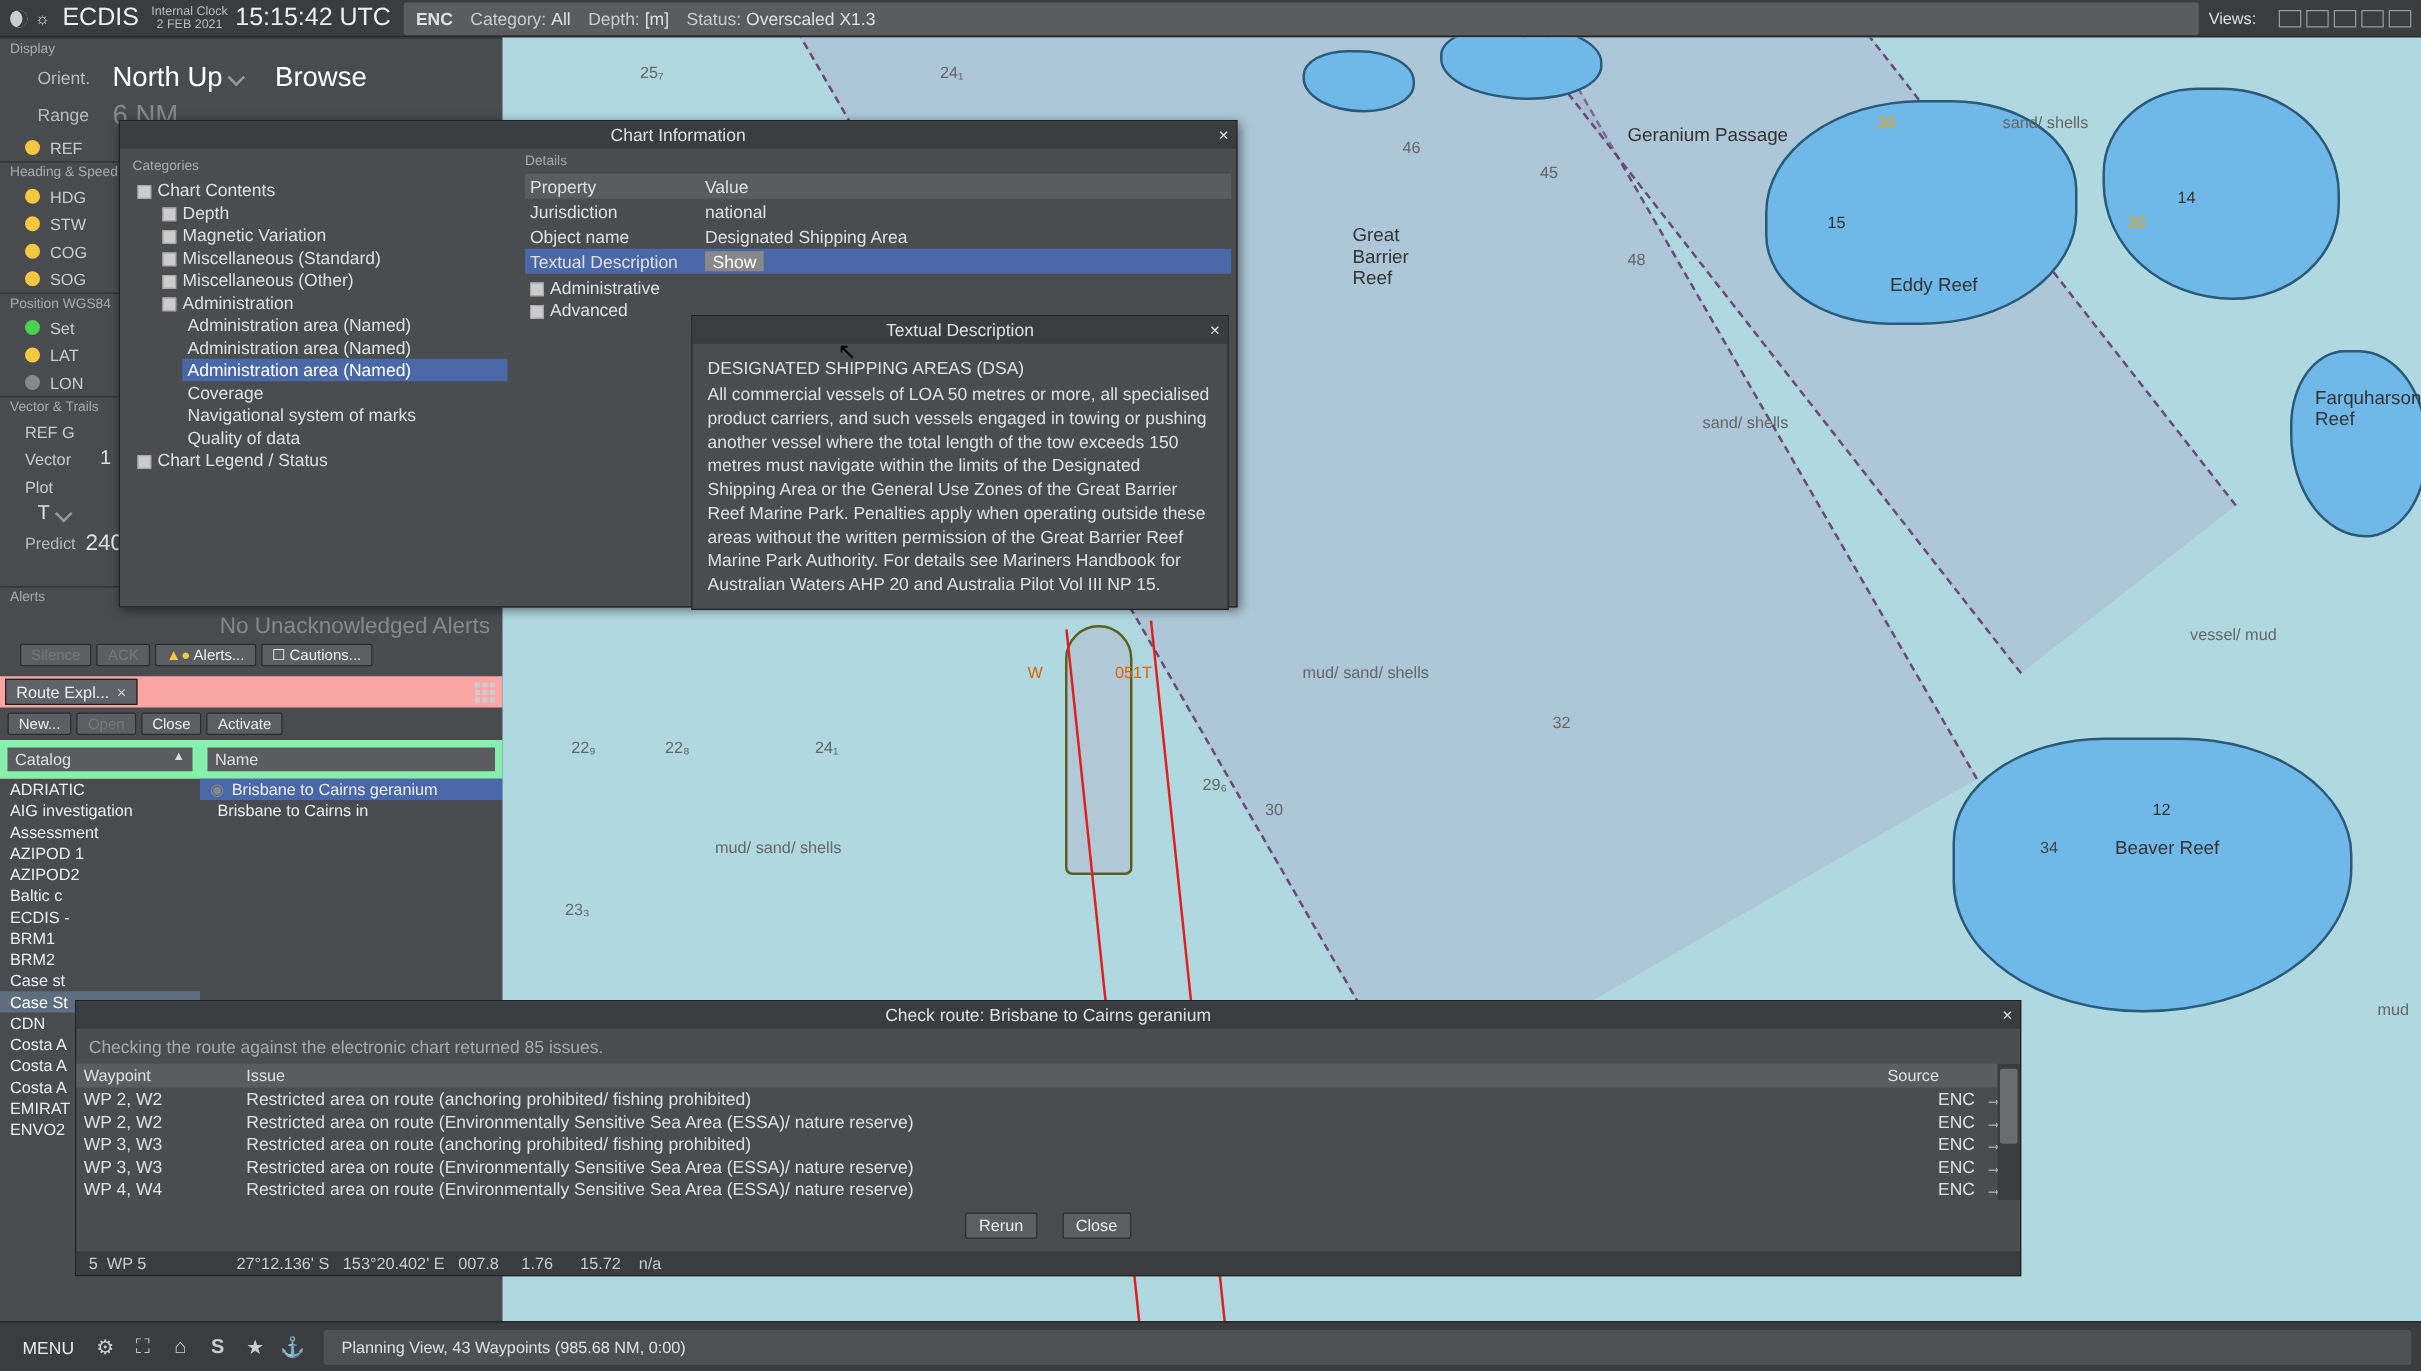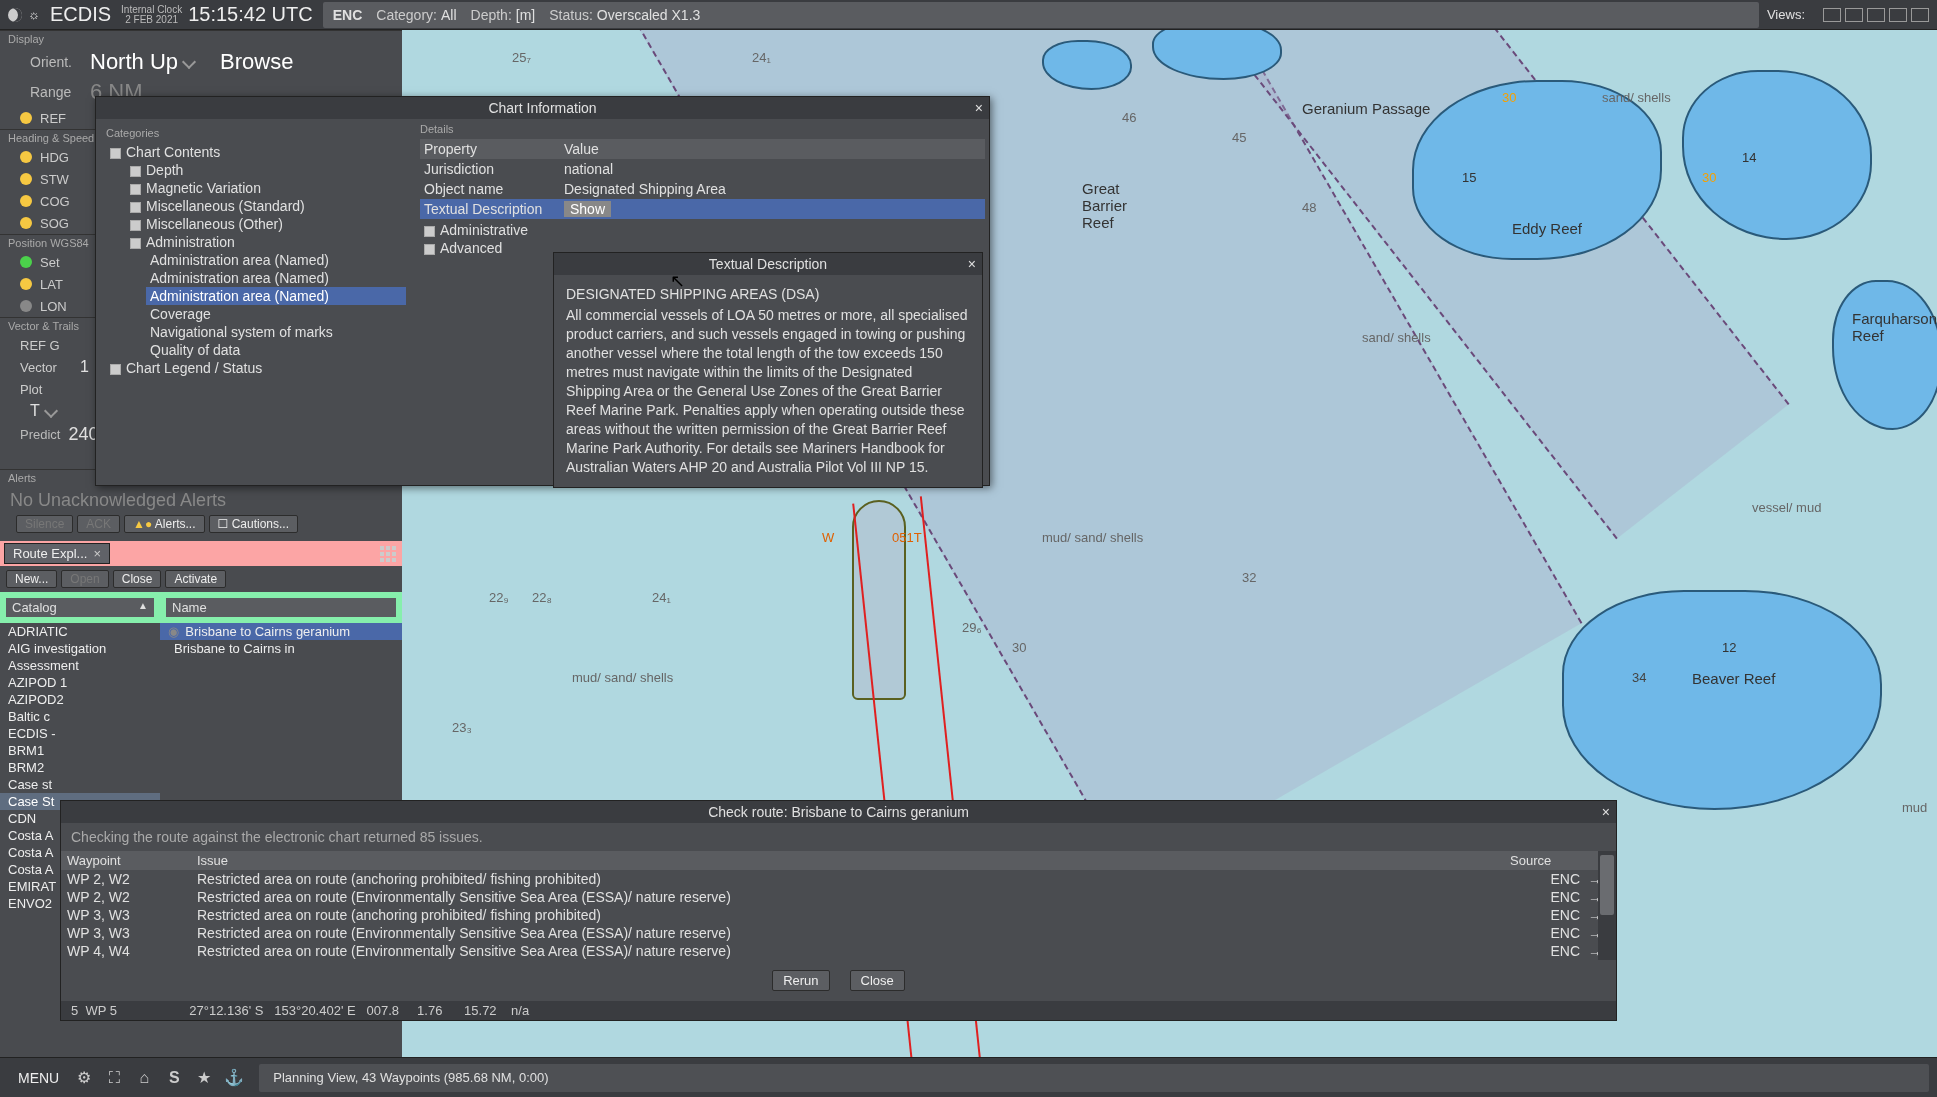--- a/index.html
+++ b/index.html
@@ -25,21 +25,21 @@
 .led { width:12px;height:12px;border-radius:50%;display:inline-block;margin-right:8px;}
 .led.y{background:#f6c842;}
 .led.g{background:#4bd14b;}
 .led.o{background:#888;}
 .navrow .lbl{color:#ccc;width:50px;font-size:13px;}
 .fusionbox { margin-left:220px; margin-top:-50px;}
 .fusionrow{display:flex;align-items:center;padding:2px 0;}
 .fusionrow .fl{font-size:13px;color:#bbb;width:64px;text-align:right;margin-right:6px;}
 .fusionrow .fv{font-size:17px;color:#fff;}
 .alertbox{padding:4px 10px;}
-.noalert{font-size:18px;color:#888;text-align:left;}
+.noalert{font-size:18px;color:#888;text-align:right;}
 .btn{background:#5c5e62;border:1px solid #2c2c2c;color:#eee;padding:2px 10px;font-size:13px;cursor:pointer;border-radius:2px;}
 .btn.sm{padding:1px 8px;font-size:12px;}
 .btn.dis{color:#777;}
 .rowbtns{display:flex;gap:4px;padding:4px 6px;}
 .tabbar{display:flex;align-items:center;background:#fca5a5;padding:2px 4px;}
 .tab{background:#606268;border:1px solid #222;padding:2px 8px;font-size:13px;color:#eee;}
 .tab .x{margin-left:6px;color:#ccc;}
 .gridicon{margin-left:auto;width:20px;height:20px;display:grid;grid-template-columns:repeat(3,4px);gap:2px;place-content:center;}
 .gridicon i{width:4px;height:4px;background:#ccc;}
 .catalog { display:flex; background:#494b4f; }
@@ -301,21 +301,21 @@
 
   <div class="txt" style="left:640px;top:500px;">mud/ sand/ shells</div>
   <div class="txt" style="left:170px;top:640px;">mud/ sand/ shells</div>
   <div class="txt" style="left:1200px;top:60px;">sand/ shells</div>
   <div class="txt" style="left:960px;top:300px;">sand/ shells</div>
   <div class="txt" style="left:1350px;top:470px;">vessel/ mud</div>
   <div class="txt" style="left:1500px;top:770px;">mud</div>
 
   <div class="txt" style="left:110px;top:20px;">25₇</div>
   <div class="txt" style="left:350px;top:20px;">24₁</div>
-  <div class="txt" style="left:55px;top:560px;margin-left:32px;">22₉</div>
+  <div class="txt" style="left:55px;top:560px;">22₉</div>
   <div class="txt" style="left:130px;top:560px;">22₈</div>
   <div class="txt" style="left:250px;top:560px;">24₁</div>
   <div class="txt" style="left:50px;top:690px;">23₃</div>
   <div class="txt" style="left:560px;top:590px;">29₆</div>
   <div class="txt" style="left:610px;top:610px;">30</div>
   <div class="txt" style="left:840px;top:540px;">32</div>
   <div class="txt" style="left:720px;top:80px;">46</div>
   <div class="txt" style="left:830px;top:100px;">45</div>
   <div class="txt" style="left:900px;top:170px;">48</div>
   <div class="txt" style="left:1100px;top:60px;color:#f6a000;">30</div>

